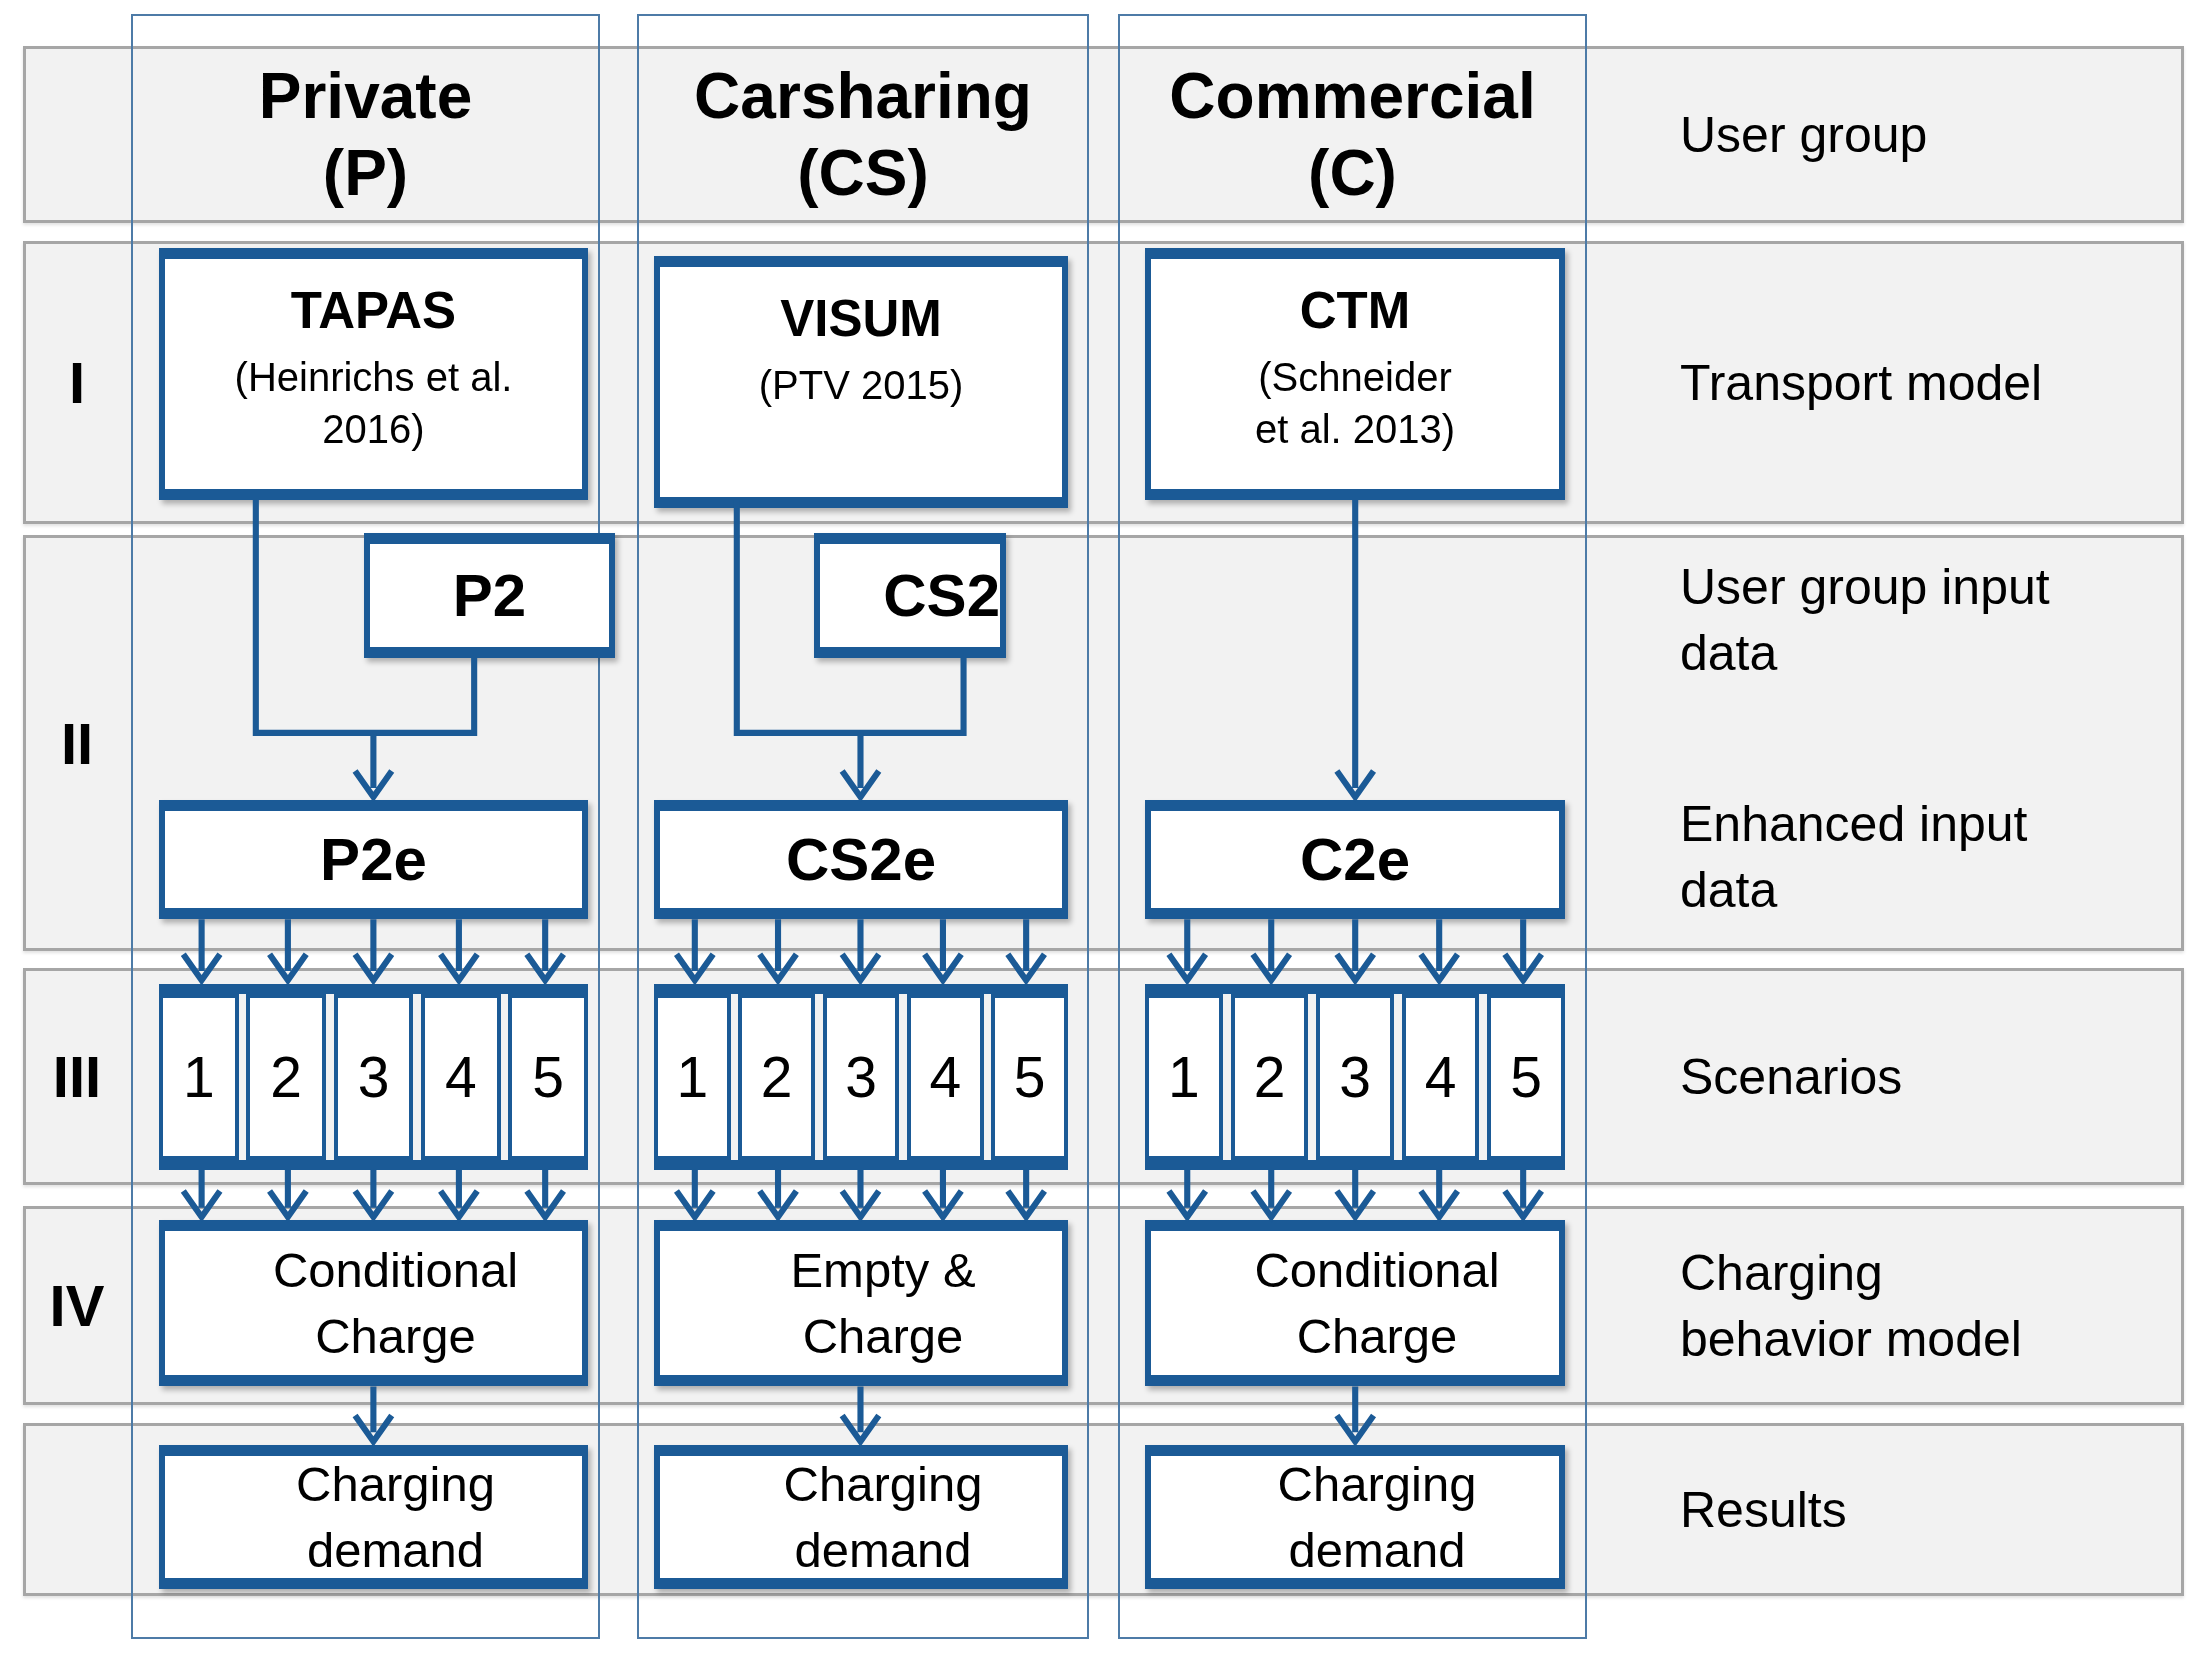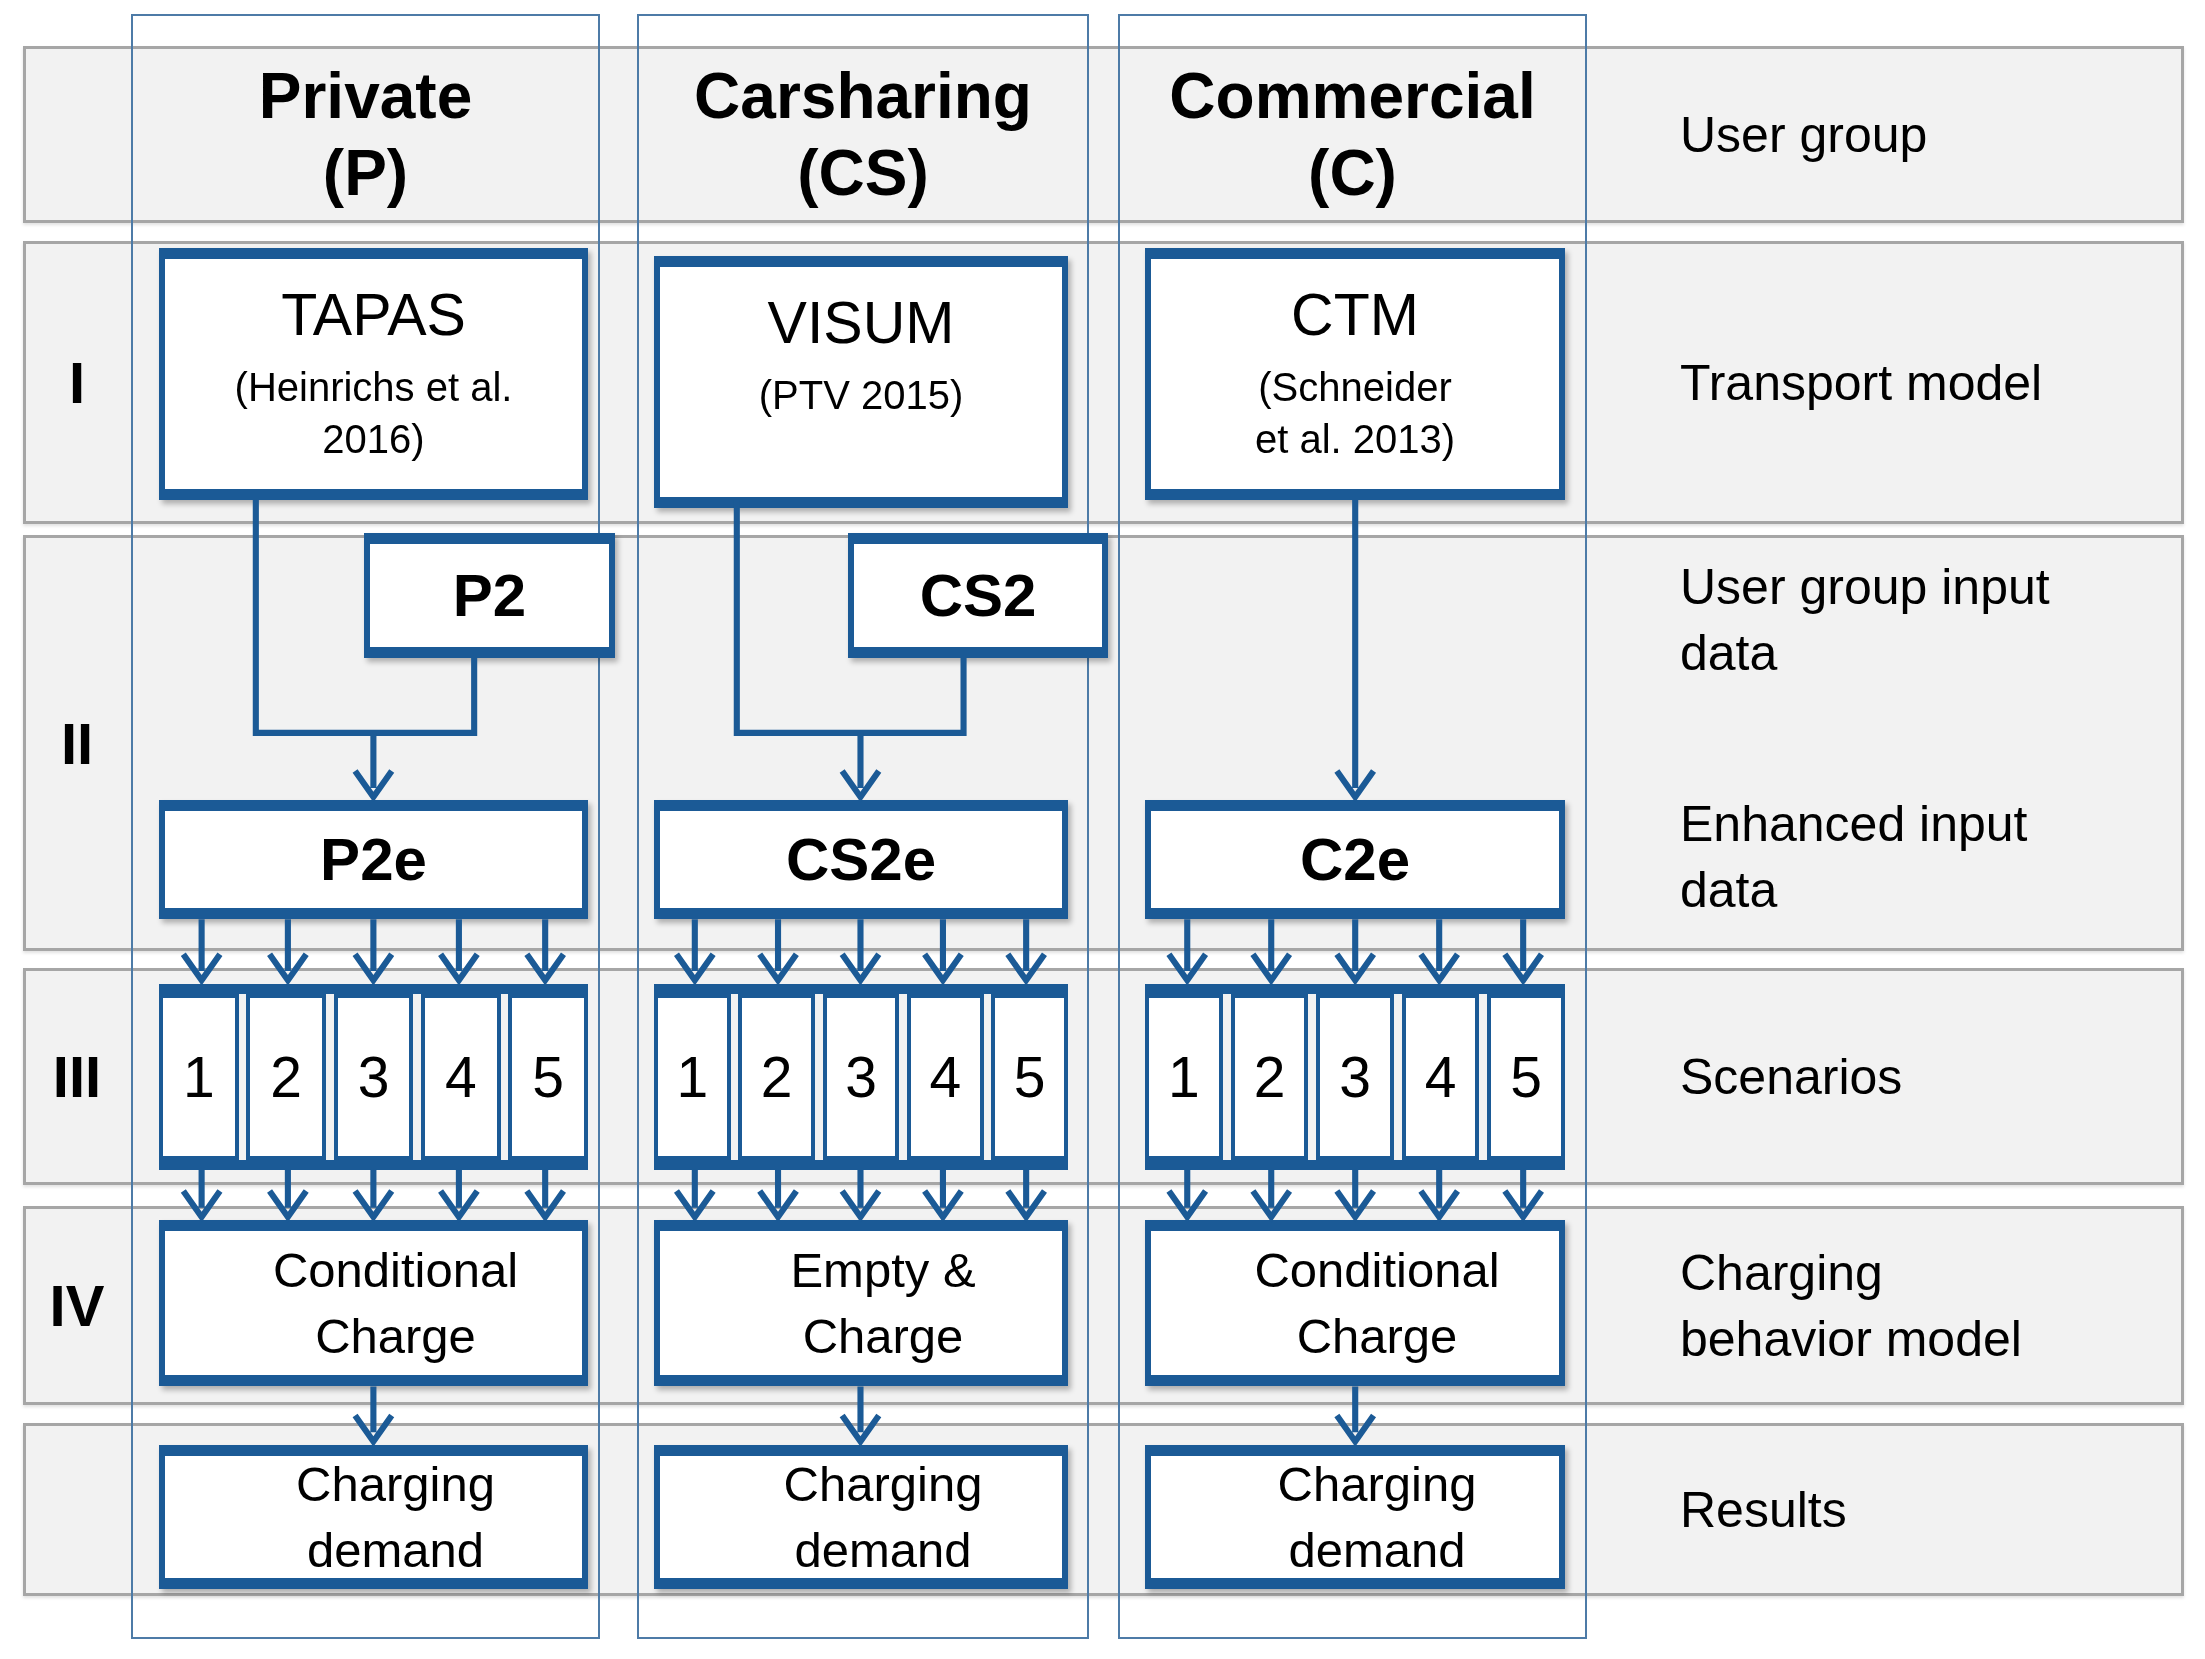--- a/index.html
+++ b/index.html
@@ -15,21 +15,21 @@
   .col-outline{position:absolute;top:13.7px;height:1625px;border:2.3px solid #4d7ba7;
                box-sizing:border-box;z-index:2;}
 
   
   .bluebox{position:absolute;background:#ffffff;border:6.1px solid #1b5a96;
            border-top-width:11.5px;border-bottom-width:11.5px;box-sizing:border-box;
            display:flex;flex-direction:column;align-items:center;justify-content:center;
            text-align:center;z-index:3;box-shadow:3.1px 3.8px 5.3px rgba(0,0,0,0.28);}
   .bluebox.topalign{justify-content:flex-start;padding-top:23px;}
 
-  .model-name{font-weight:normal;font-size:59px;line-height:1.15;}
+  .model-name{font-weight:bold;font-size:51px;line-height:1.15;}
   .model-cite{font-size:40px;line-height:1.3;margin-top:10.7px;white-space:pre-line;}
   .key-label{font-weight:bold;font-size:60px;}
   .box-text{font-size:49px;line-height:1.35;white-space:pre-line;margin-left:44px;}
 
   
   .scen-group{position:absolute;top:984px;height:186px;border-top:10.7px solid #1b5a96;
               border-bottom:10.7px solid #1b5a96;box-sizing:border-box;display:flex;
               gap:7.6px;z-index:3;}
   .scen-box{flex:1;background:#ffffff;border:4.6px solid #1b5a96;box-sizing:border-box;
             display:flex;align-items:center;justify-content:center;font-size:57px;}
@@ -99,21 +99,21 @@
   </div>
   <div class="bluebox topalign" style="left:1145px;top:248px;width:420px;height:252px;">
     <span class="model-name">CTM</span>
     <span class="model-cite">(Schneider
 et al. 2013)</span>
   </div>
 
   <div class="bluebox" style="left:364px;top:533px;width:251px;height:125px;">
     <span class="key-label">P2</span>
   </div>
-  <div class="bluebox" style="left:848px;top:533px;width:260px;height:125px;">
+  <div class="bluebox" style="left:814px;top:533px;width:192px;height:125px;align-items:flex-end;">
     <span class="key-label">CS2</span>
   </div>
 
   <div class="bluebox" style="left:159px;top:800px;width:429px;height:119px;">
     <span class="key-label">P2e</span>
   </div>
   <div class="bluebox" style="left:654px;top:800px;width:414px;height:119px;">
     <span class="key-label">CS2e</span>
   </div>
   <div class="bluebox" style="left:1145px;top:800px;width:420px;height:119px;">

